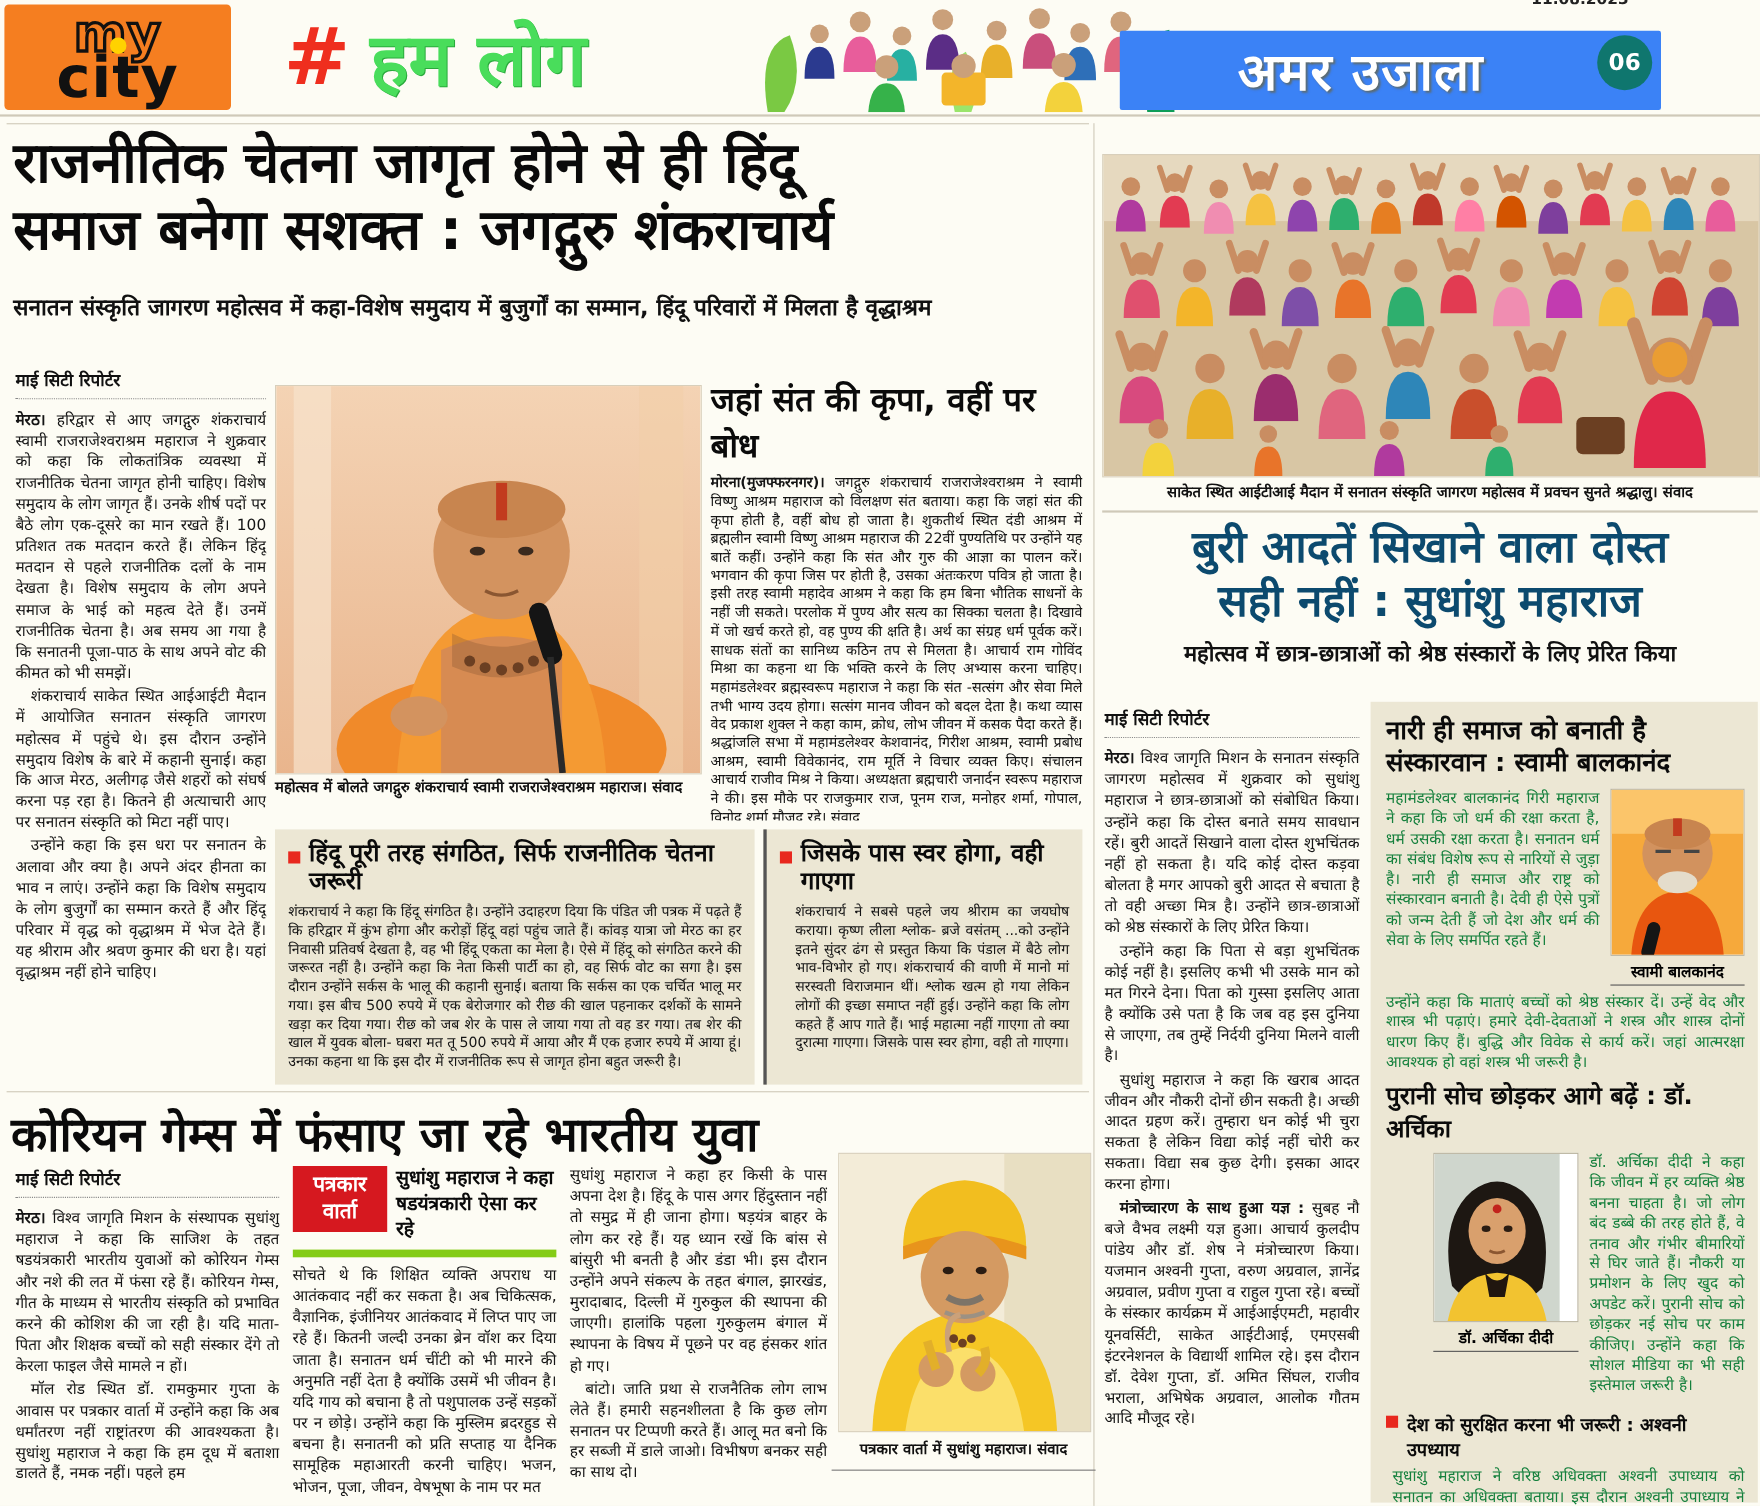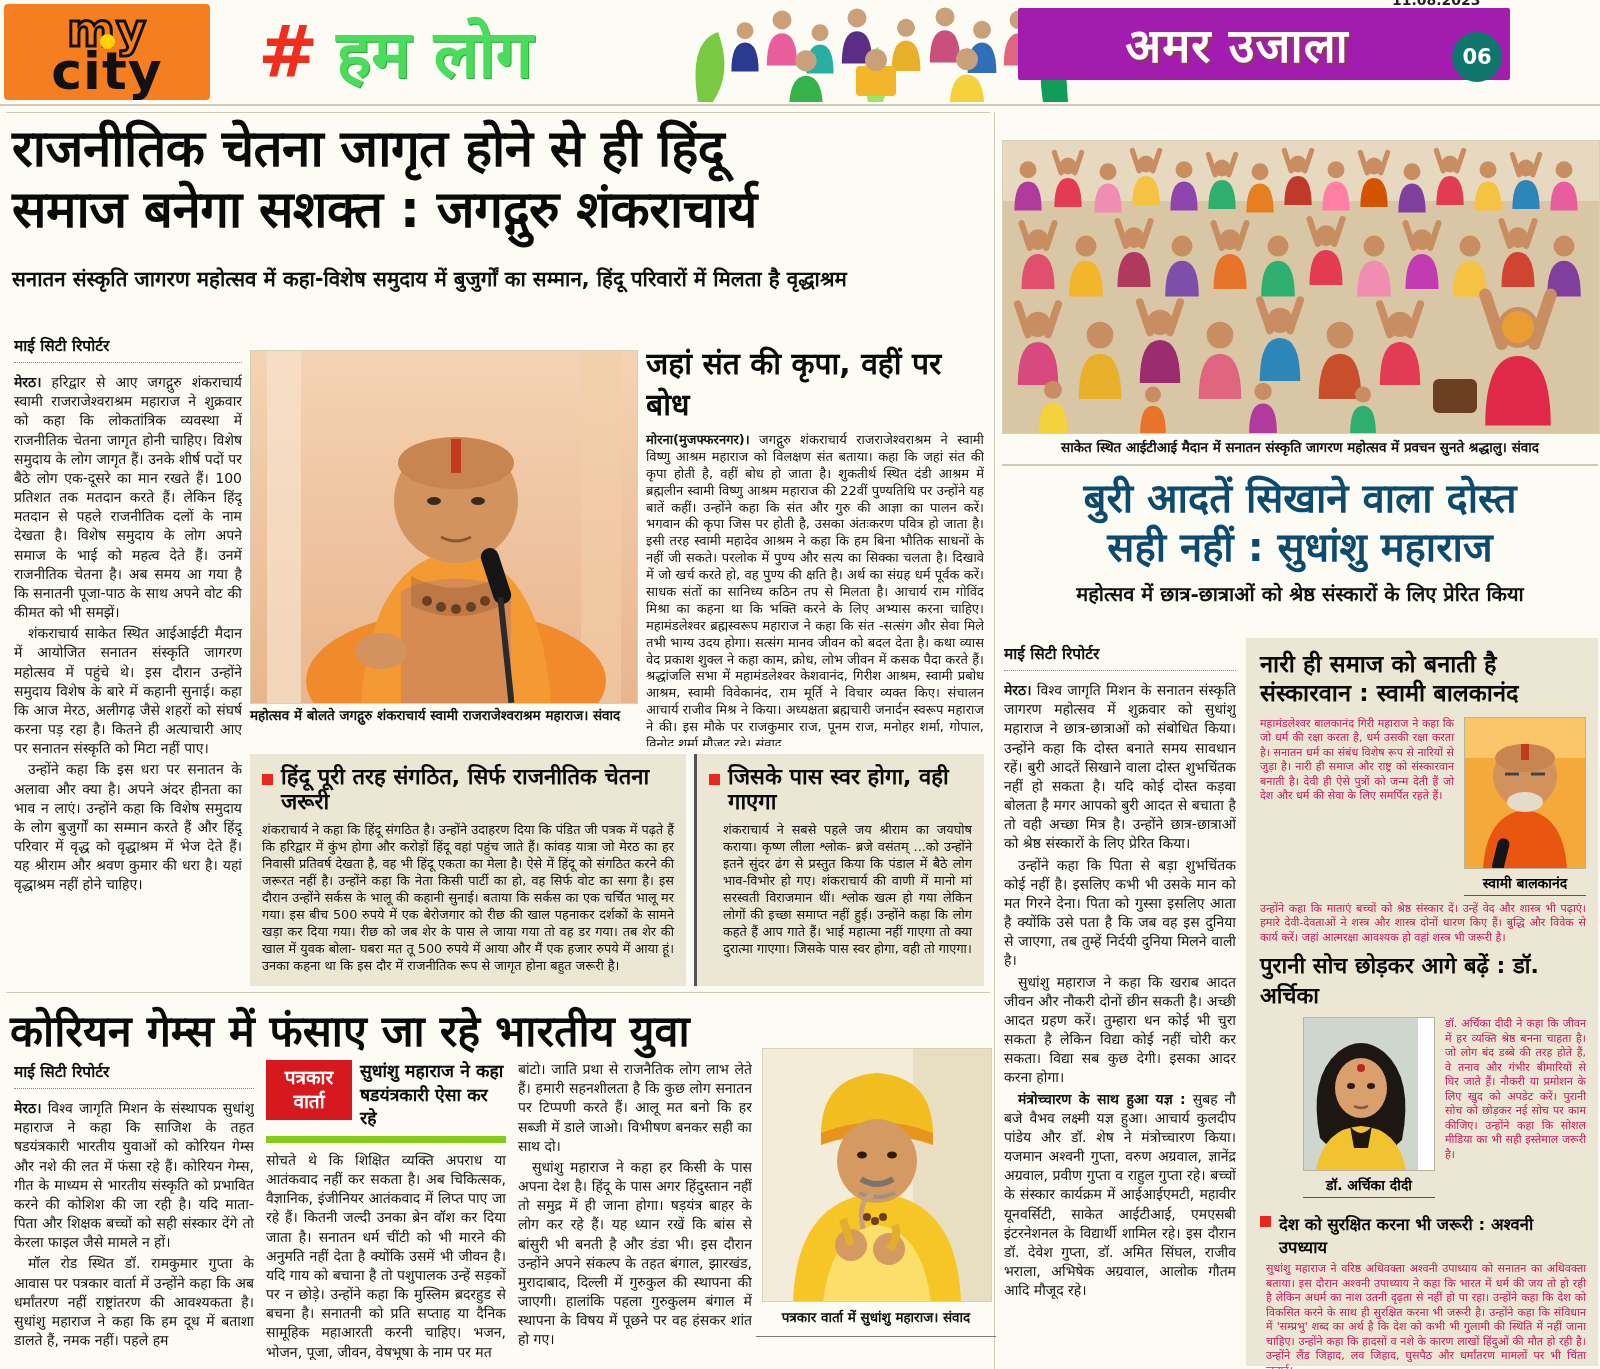--- a/index.html
+++ b/index.html
@@ -9,21 +9,21 @@
   .hairline{background:#cfc9b8;}
   
   #logo{left:4px;top:4px;width:206px;height:96px;background:#f57e20;border-radius:4px;
         display:flex;flex-direction:column;align-items:center;justify-content:center;line-height:.82;}
   #logo .my{font-weight:900;font-size:46px;color:#f57e20;-webkit-text-stroke:3px #111;letter-spacing:1px;}
   #logo .city{font-weight:900;font-size:52px;color:#111;letter-spacing:1px;}
   #logo .dot{position:absolute;left:96px;top:30px;width:15px;height:15px;border-radius:50%;background:#ffd200;}
   #hashblock{left:258px;top:6px;display:flex;align-items:center;gap:18px;}
   #hashblock .hash{color:#ef2e1e;font-size:72px;font-weight:900;}
   #hashblock .tag{color:#49dd5b;font-size:66px;font-weight:900;text-shadow:1px 1px 0 #2aa93c;}
-  #masthead{left:1018px;top:8px;width:492px;height:72px;background:#a21caf;border-radius:2px;
+  #masthead{left:1018px;top:28px;width:492px;height:72px;background:#3b82f6;border-radius:2px;
             display:flex;align-items:center;justify-content:center;}
   #masthead .mtext{color:#fff;font-size:47px;font-weight:900;text-shadow:2px 2px 2px rgba(120,90,0,.55);letter-spacing:1px;padding-right:54px;}
   #pageno{left:1452px;top:32px;width:50px;height:50px;background:#0f766e;border-radius:50%;
           display:flex;align-items:center;justify-content:center;color:#fff;font-weight:800;font-size:21px;}
   #pagedate{left:1392px;top:-8px;font-size:14px;font-weight:800;color:#222;}
   
   .byline{font-weight:800;font-size:15.5px;color:#111;border-bottom:1.5px dotted #888;padding-bottom:6px;}
   .body-txt{font-size:14px;line-height:1.37;color:#141414;text-align:justify;}
   .body-txt p{margin:0 0 2px 0;text-indent:14px;}
   .body-txt p:first-child{text-indent:0;}
@@ -49,21 +49,21 @@
   #crowd-cap{left:1002px;top:438px;width:596px;text-align:center;}
   #right-h{left:1002px;top:474px;width:596px;text-align:center;font-size:40px;font-weight:800;line-height:1.22;color:#0c4a6e;}
   #right-sub{left:1002px;top:580px;width:596px;text-align:center;font-size:20px;font-weight:800;color:#111;}
   #right-col{left:1004px;top:642px;width:232px;height:722px;overflow:hidden;}
   #right-col .body-txt{margin-top:10px;}
   .leadin{font-weight:800;}
   
   #sidebar{left:1246px;top:638px;width:352px;height:728px;padding:12px 12px 8px 14px;box-sizing:border-box;}
   #nari-h{font-size:23.5px;font-weight:800;line-height:1.25;color:#0a0a0a;}
   .sb-row{display:flex;gap:10px;margin-top:8px;}
-  .sb-txt{font-size:11px;line-height:1.32;text-align:justify;color:#be185d;}
+  .sb-txt{font-size:14px;line-height:1.32;text-align:justify;color:#15803d;}
   .pcap{font-weight:800;font-size:14px;text-align:center;border-bottom:1.5px solid #555;padding:4px 0 3px;}
   #arch-h{font-size:22px;font-weight:800;margin-top:4px;color:#0a0a0a;}
   #desh{margin-top:14px;}
   #desh .h{display:flex;font-size:16.5px;font-weight:800;color:#0a0a0a;}
   #desh .h .redsq{margin-top:4px;}
   
   #kor-h{left:10px;top:1000px;width:978px;font-size:43px;font-weight:800;color:#0a0a0a;}
   #kor-col1{left:14px;top:1060px;width:240px;height:300px;overflow:hidden;}
   #kor-col2{left:266px;top:1060px;width:240px;height:300px;overflow:hidden;}
   #kor-col3{left:518px;top:1060px;width:234px;height:300px;overflow:hidden;}
@@ -358,22 +358,22 @@
         <div>षडयंत्रकारी ऐसा कर रहे</div>
       </div>
     </div>
     <div class="body-txt">
       <p>सोचते थे कि शिक्षित व्यक्ति अपराध या आतंकवाद नहीं कर सकता है। अब चिकित्सक, वैज्ञानिक, इंजीनियर आतंकवाद में लिप्त पाए जा रहे हैं। कितनी जल्दी उनका ब्रेन वॉश कर दिया जाता है। सनातन धर्म चींटी को भी मारने की अनुमति नहीं देता है क्योंकि उसमें भी जीवन है। यदि गाय को बचाना है तो पशुपालक उन्हें सड़कों पर न छोड़े। उन्होंने कहा कि मुस्लिम ब्रदरहुड से बचना है। सनातनी को प्रति सप्ताह या दैनिक सामूहिक महाआरती करनी चाहिए। भजन, भोजन, पूजा, जीवन, वेषभूषा के नाम पर मत</p>
     </div>
   </div>
 
   <div class="abs" id="kor-col3">
     <div class="body-txt">
+      <p>सुधांशु महाराज ने कहा हर किसी के पास अपना देश है। हिंदू के पास अगर हिंदुस्तान नहीं तो समुद्र में ही जाना होगा। षड़यंत्र बाहर के लोग कर रहे हैं। यह ध्यान रखें कि बांस से बांसुरी भी बनती है और डंडा भी। इस दौरान उन्होंने अपने संकल्प के तहत बंगाल, झारखंड, मुरादाबाद, दिल्ली में गुरुकुल की स्थापना की जाएगी। हालांकि पहला गुरुकुलम बंगाल में स्थापना के विषय में पूछने पर वह हंसकर शांत हो गए।</p>
       <p>बांटो। जाति प्रथा से राजनैतिक लोग लाभ लेते हैं। हमारी सहनशीलता है कि कुछ लोग सनातन पर टिप्पणी करते हैं। आलू मत बनो कि हर सब्जी में डाले जाओ। विभीषण बनकर सही का साथ दो।</p>
-      <p>सुधांशु महाराज ने कहा हर किसी के पास अपना देश है। हिंदू के पास अगर हिंदुस्तान नहीं तो समुद्र में ही जाना होगा। षड़यंत्र बाहर के लोग कर रहे हैं। यह ध्यान रखें कि बांस से बांसुरी भी बनती है और डंडा भी। इस दौरान उन्होंने अपने संकल्प के तहत बंगाल, झारखंड, मुरादाबाद, दिल्ली में गुरुकुल की स्थापना की जाएगी। हालांकि पहला गुरुकुलम बंगाल में स्थापना के विषय में पूछने पर वह हंसकर शांत हो गए।</p>
     </div>
   </div>
 
   <div class="abs" id="kor-photo">
     <svg width="228" height="252" viewBox="0 0 228 252">
       <rect width="228" height="252" fill="#f3ecd8"></rect>
       <rect x="150" y="0" width="78" height="252" fill="#e8dfc2"></rect>
       <path d="M30 252 Q34 150 114 144 Q194 150 198 252 Z" fill="#f5c625"></path>
       <path d="M60 252 Q70 180 114 176 Q158 180 168 252 Z" fill="#fbdf6a"></path>
       <path d="M58 86 Q58 28 114 24 Q170 28 170 86 Q142 74 114 74 Q86 74 58 86 Z" fill="#f2be1f"></path>

